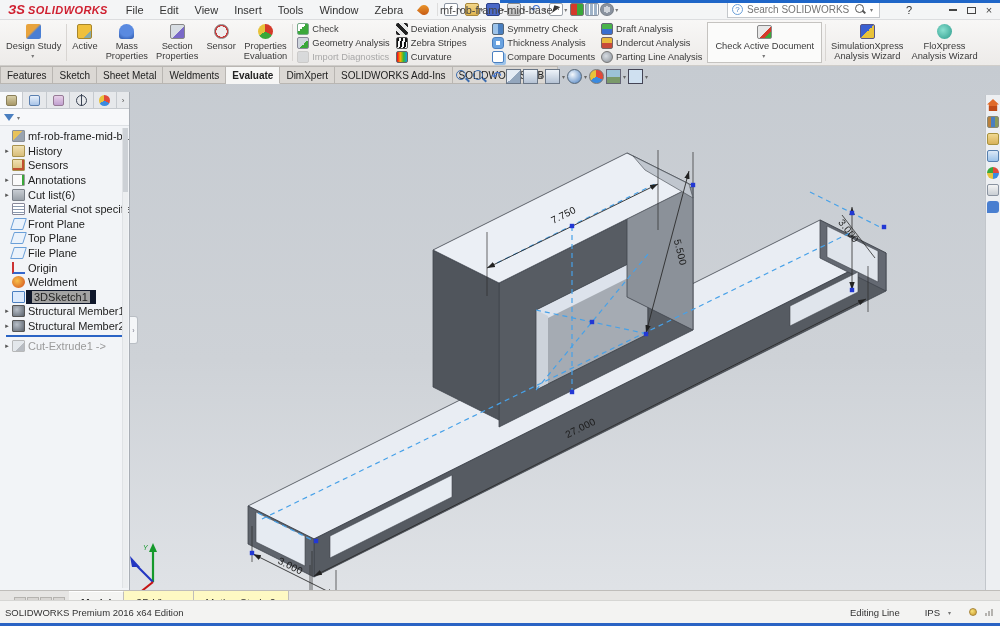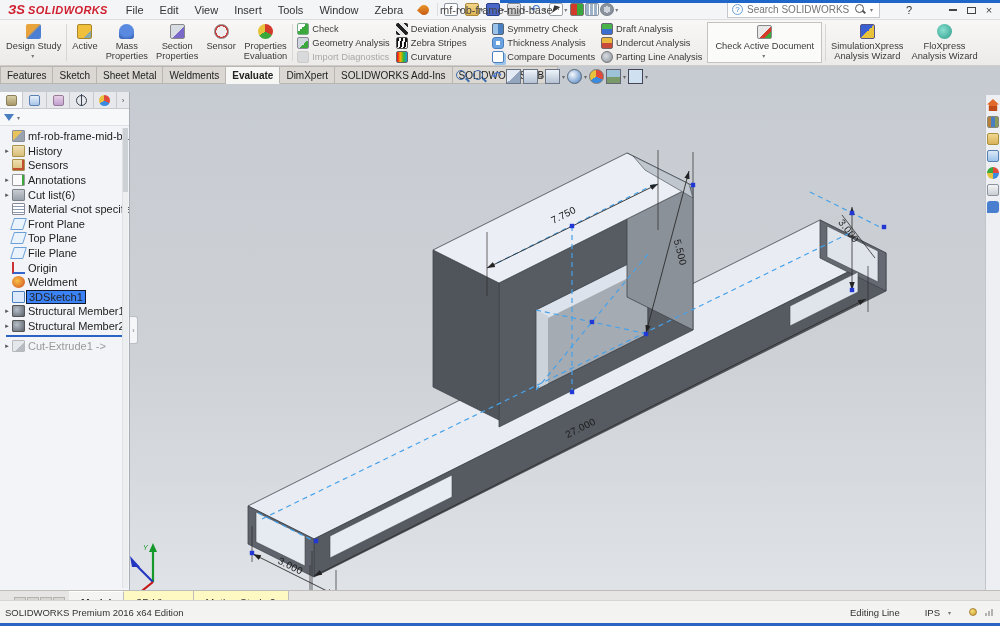--- a/index.html
+++ b/index.html
@@ -125,21 +125,21 @@
   .pt4::before{content:"";position:absolute;left:4px;top:-2px;width:1.4px;height:12px;background:#3a4354}
   .pt5{border-radius:50%;background:conic-gradient(#e04a3a 0 33%,#3a8ae0 33% 66%,#e8c23a 66%)}
   .ptab-more{flex:0 0 12px;display:flex;align-items:center;justify-content:center;font-size:8px;color:#555}
   .filterrow{height:17px;display:flex;align-items:center;gap:3px;padding:0 4px;border-bottom:1px solid #dde0e4;background:#f7f8fa}
   .funnel{width:0;height:0;border-left:5px solid transparent;border-right:5px solid transparent;border-top:7px solid #4a7fc0;position:relative}
   .tree{padding:3px 0 0 2px}
   .trow{display:flex;align-items:center;height:14.6px;white-space:nowrap;overflow:hidden}
   .tar{width:10px;font-size:7px;color:#555;text-align:center;flex:0 0 10px}
   .ticon{width:13px;height:12px;margin-right:3px;flex:0 0 13px;border-radius:1px}
   .lbl{overflow:hidden;text-overflow:clip}
-  .trow.sel .lbl{background:#3b82f6;border:1px solid #0f172a;padding:0 2px;margin-left:-2px}
+  .trow.sel .lbl{background:#a3a3a3;border:6px solid #0f172a;padding:0 2px;margin-left:-2px}
   .trow.gray{color:#9a9a9a}
   .rollback{height:2px;background:#2a63c4;margin:2px 0 1px 4px;width:116px}
   .ti-part{background:linear-gradient(135deg,#e8c25a 45%,#9aa4b0 45%);border:1px solid #8a8f96}
   .ti-hist{background:linear-gradient(#f0e0b0,#d8bd7a);border:1px solid #a8924e}
   .ti-sens{background:linear-gradient(#f0e0b0,#d8bd7a);border:1px solid #a8924e;box-shadow:inset -2px -2px 0 #c05030}
   .ti-anno{background:#fafafa;border:1px solid #999;box-shadow:inset -2px 0 0 #3aa83a}
   .ti-cut{background:linear-gradient(#c8cdd3,#9aa1a9);border:1px solid #7a8088}
   .ti-mat{background:repeating-linear-gradient(#fff 0 2px,#8a9ab0 2px 3px);border:1px solid #889}
   .ti-plane{background:#eaf2fb;border:1px solid #6a9fd8;transform:skewX(-18deg);width:11px!important}
   .ti-origin{border-left:2px solid #c33;border-bottom:2px solid #36c;border-radius:0;background:transparent}

